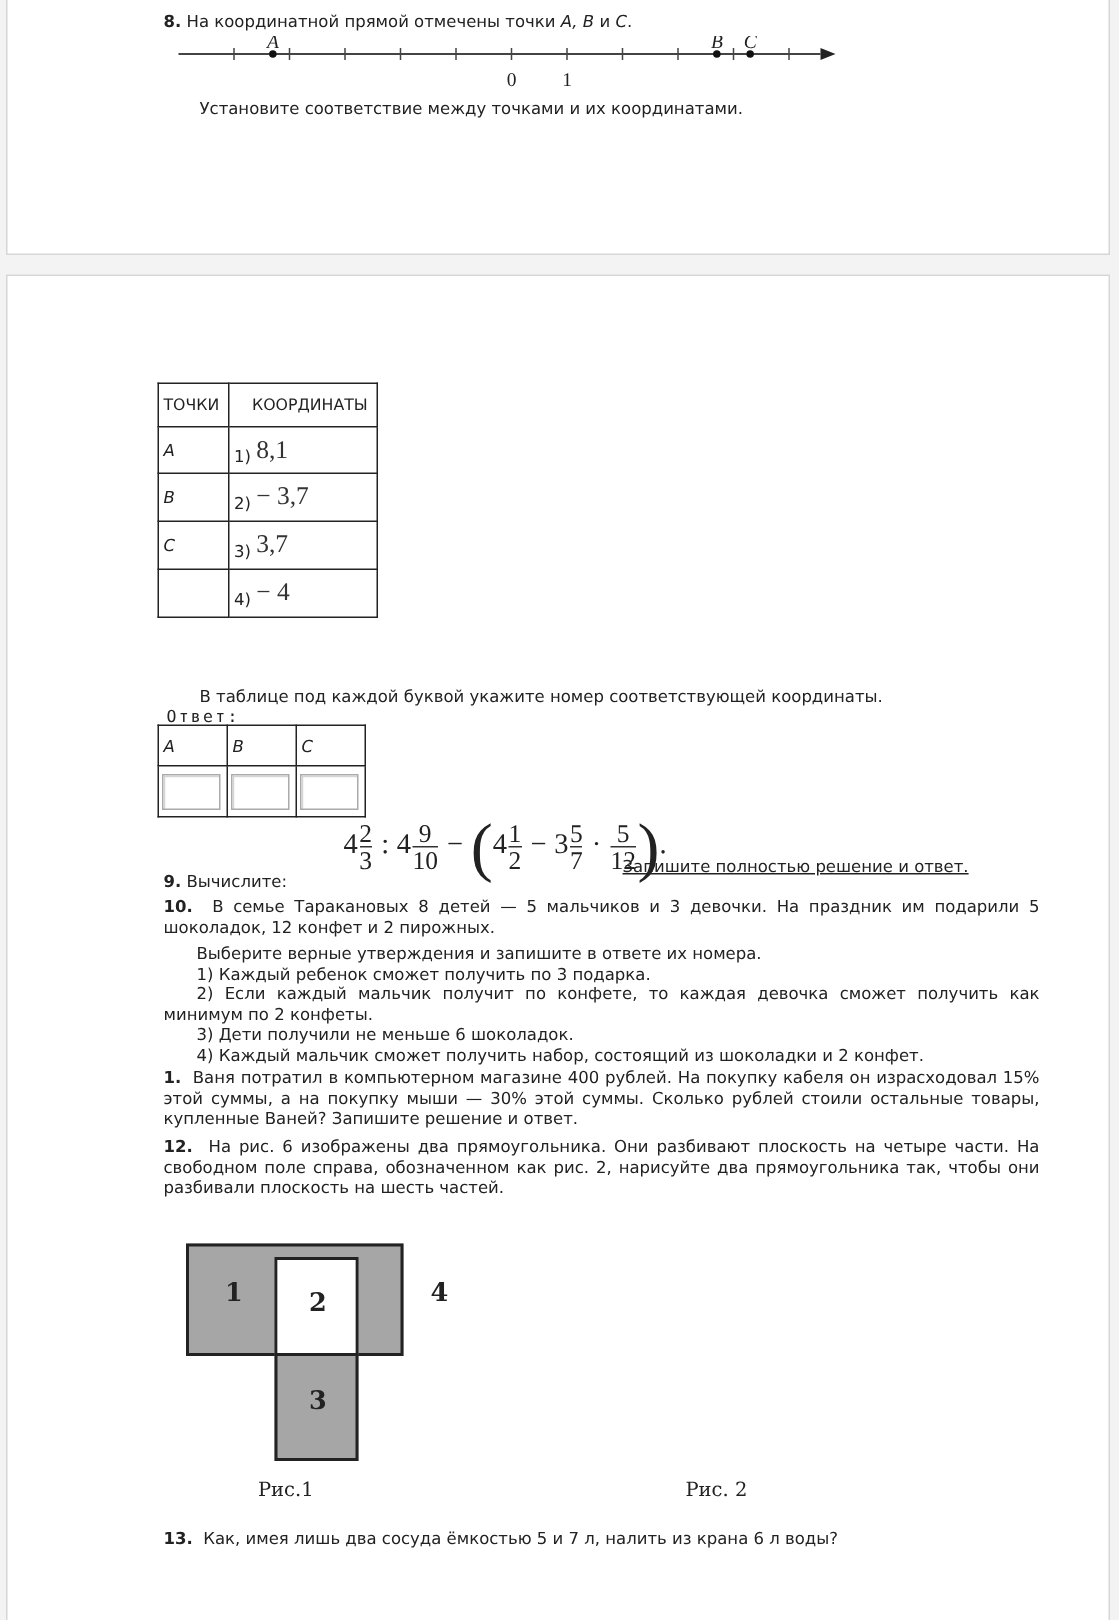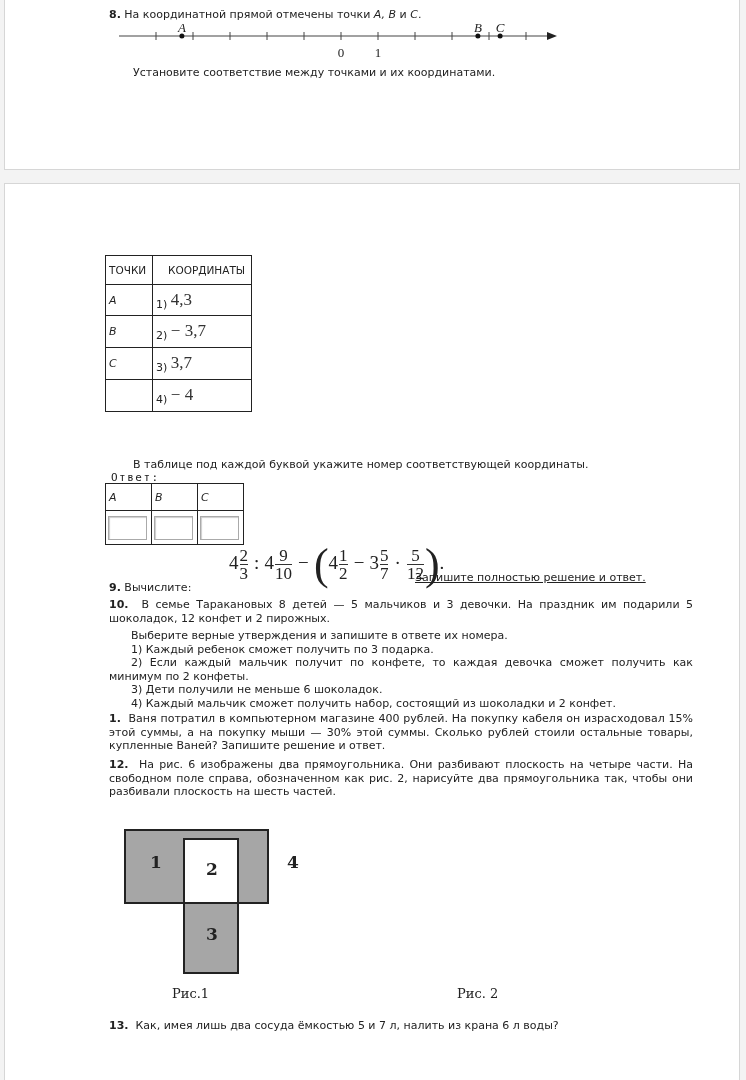--- a/index.html
+++ b/index.html
@@ -70,21 +70,21 @@
 
 <div class="page" id="page2">
   <table class="tb" style="left:100px; top:71px;">
     <tbody>
         <tr style="height:29px;">
       <td style="width:40px; font-size:10.5px;">ТОЧКИ</td>
       <td style="width:80px; font-size:10.5px;padding-left:15px;">КООРДИНАТЫ</td>
     </tr>
     <tr style="height:31px;">
       <td class="it">A</td>
-      <td><span class="coord-idx">1)</span> <span class="coord-val">4,3</span></td>
+      <td><span class="coord-idx">1)</span> <span class="coord-val">8,1</span></td>
     </tr>
     <tr style="height:32px;">
       <td class="it">B</td>
       <td><span class="coord-idx">2)</span> <span class="coord-val">− 3,7</span></td>
     </tr>
     <tr style="height:32px;">
       <td class="it">C</td>
       <td><span class="coord-idx">3)</span> <span class="coord-val">3,7</span></td>
     </tr>
     <tr style="height:32px;">

